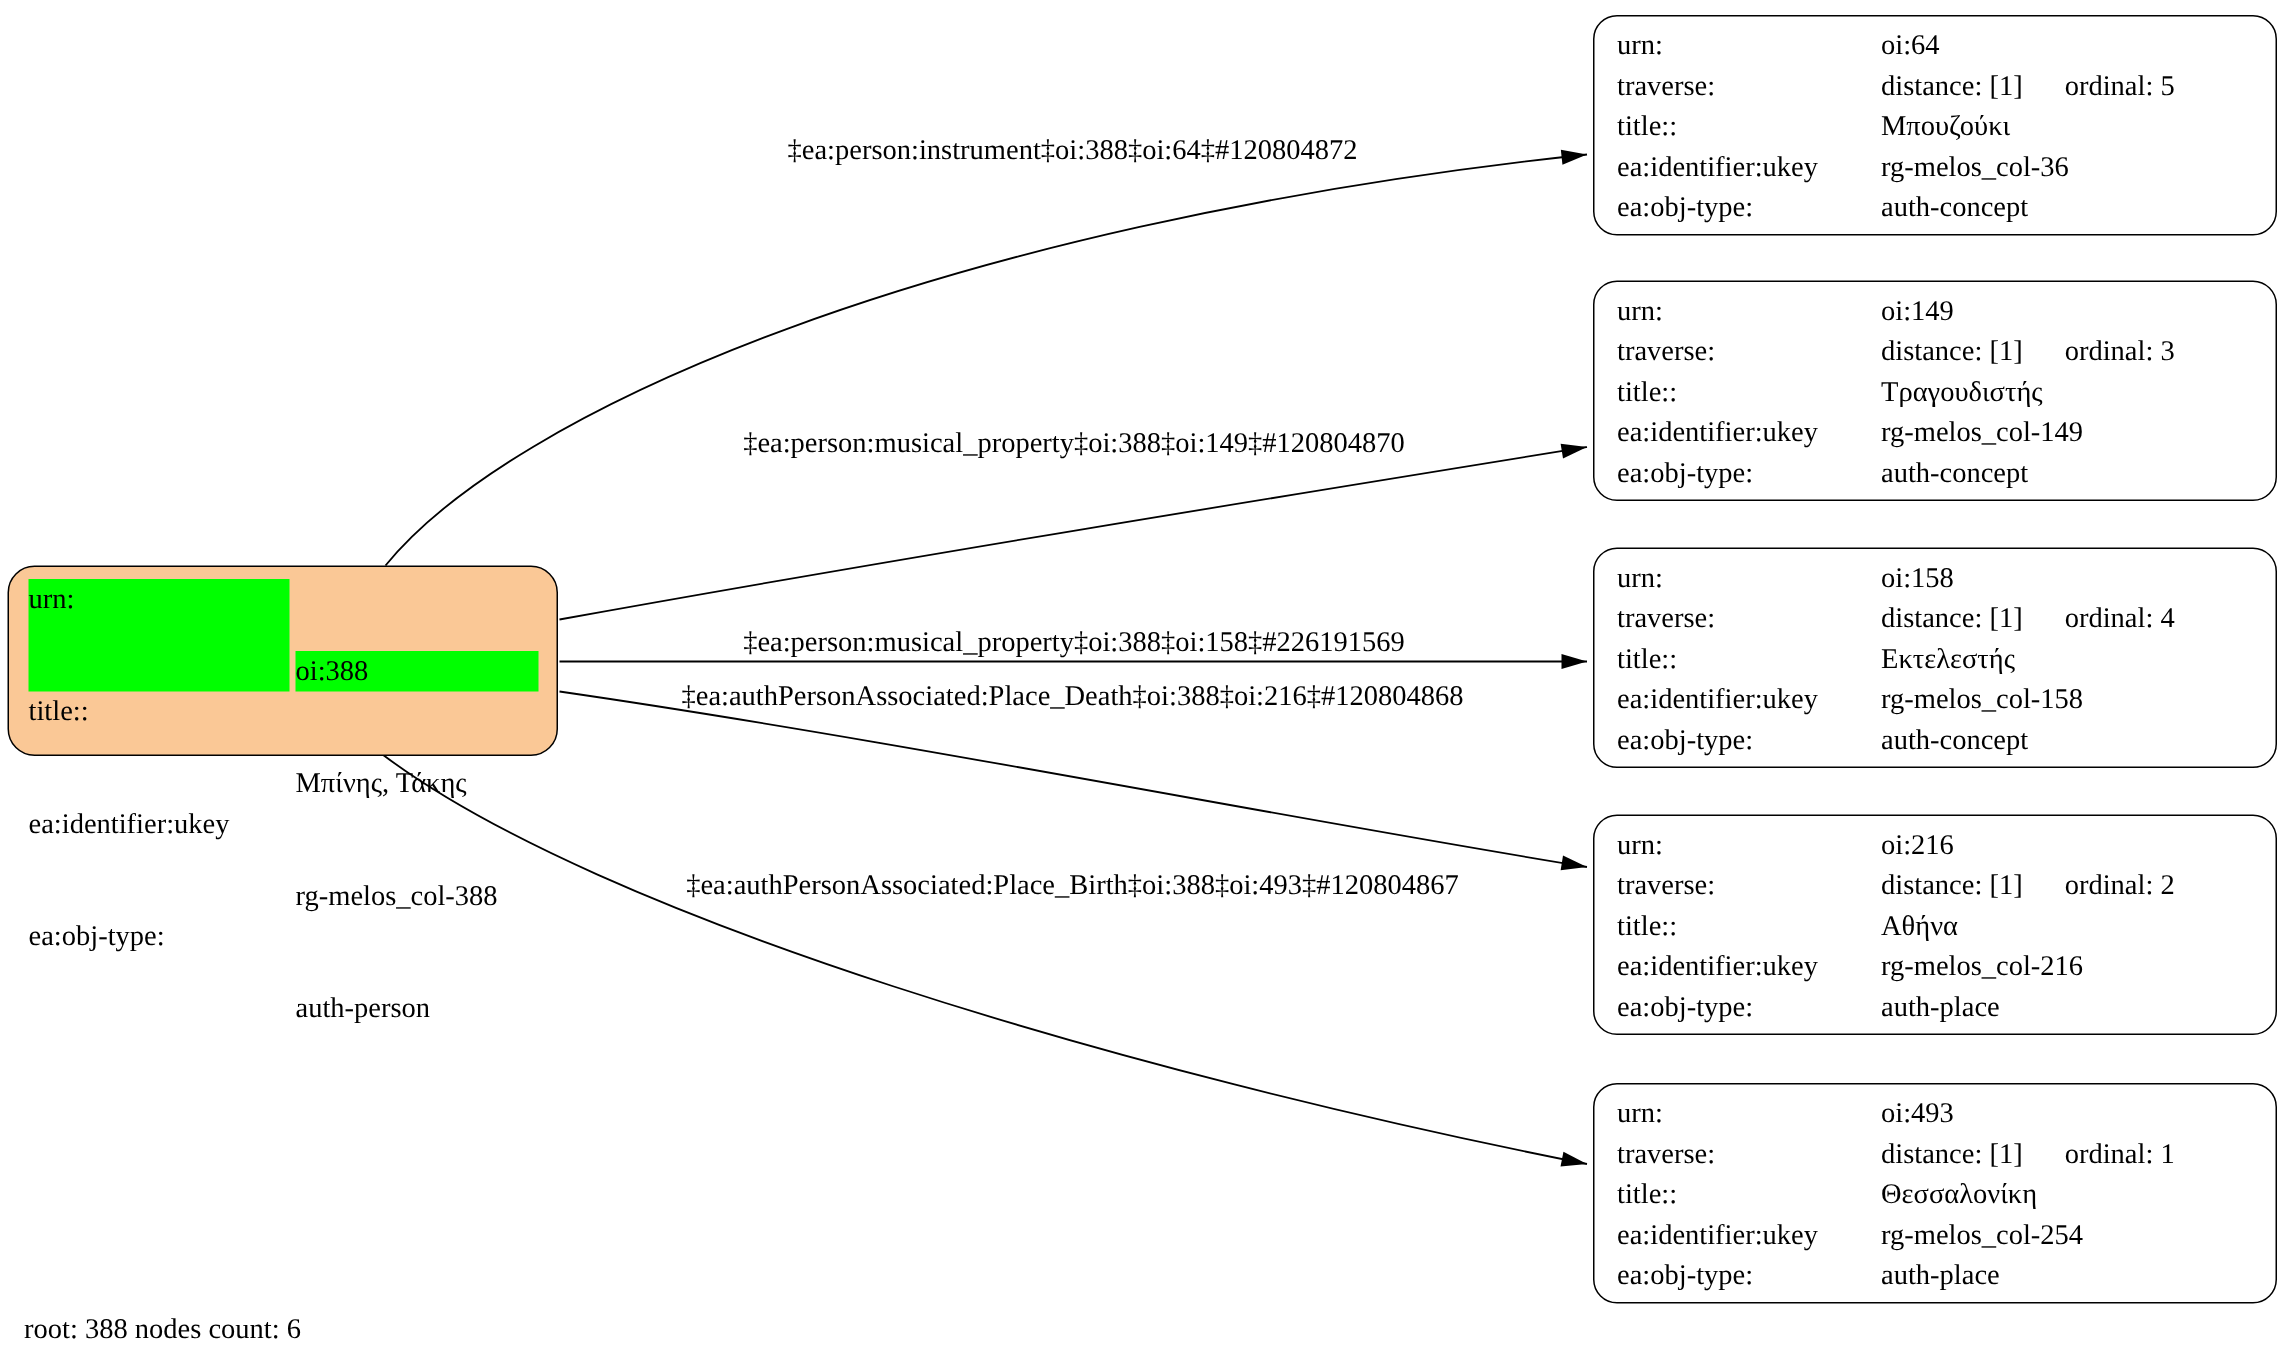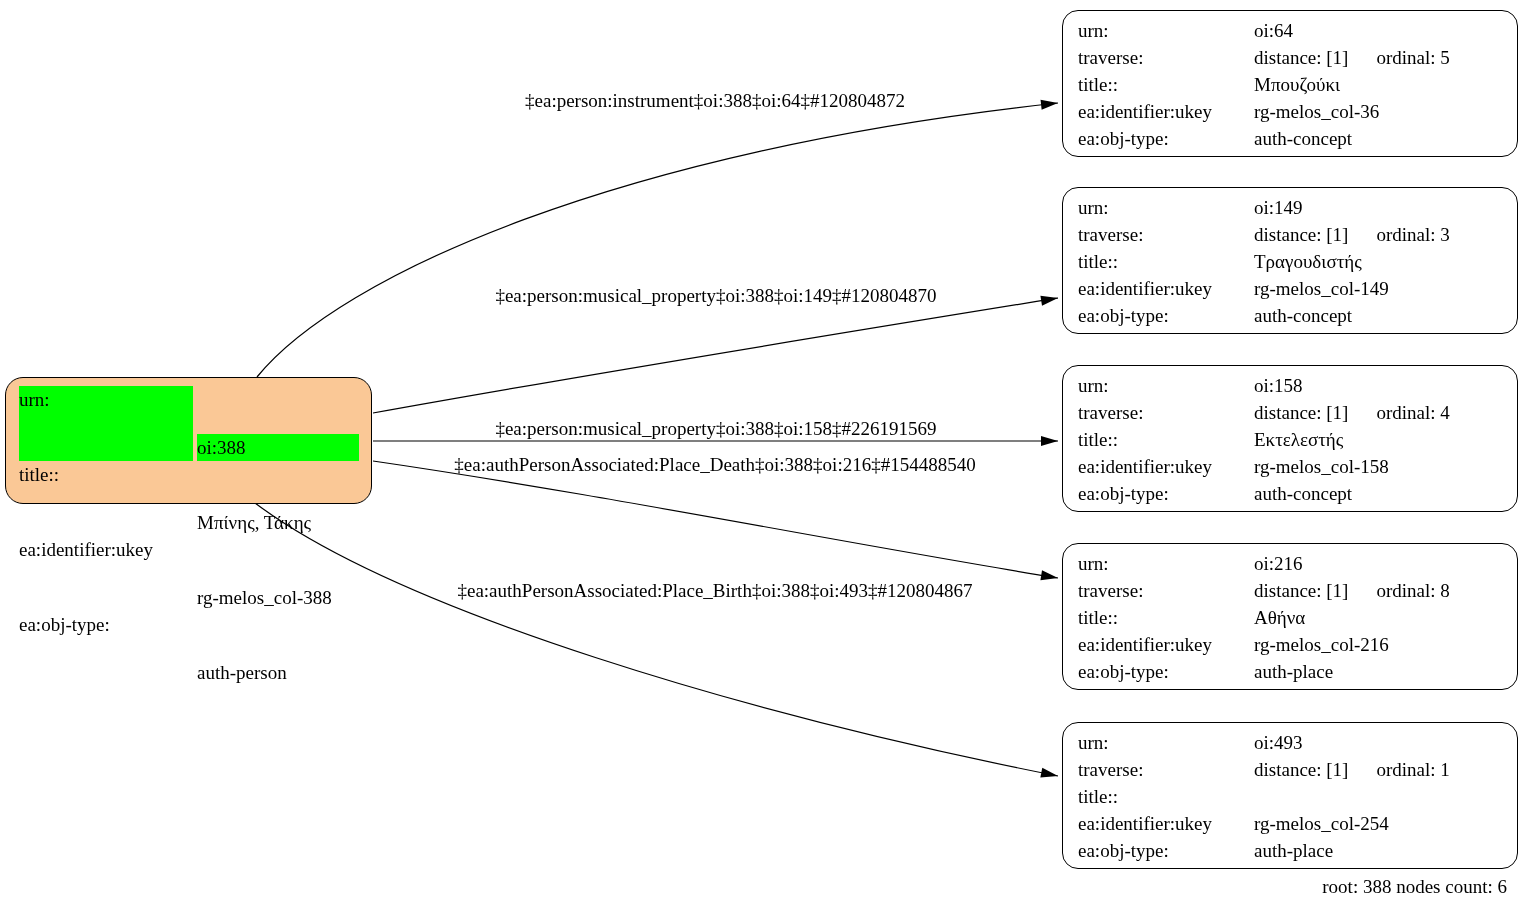--- a/index.html
+++ b/index.html
@@ -67,24 +67,24 @@
     border-radius: 18px;
     padding: 8px 12px 0 13px;
   }
   .rrow { display: flex; line-height: 27px; }
   .rlabel { width: 174px; flex: none; margin-right: 4px; }
   .rvalue { flex: 1; white-space: nowrap; margin-top: 48px; }
   .hl { background: var(--highlight); }
 
   .caption {
     position: absolute;
-    left: 4px;
+    left: 16px;
     width: 1503px;
     top: 876px;
-    text-align: right;
+    text-align: left;
     white-space: nowrap;
   }
 </style>
 </head>
 <body>
 
 <div class="canvas">
 
   <svg class="edge-layer" viewBox="0 0 1525 911">
     <defs>
@@ -95,21 +95,21 @@
     <path class="edge" d="M257,377 C340,275 620,150 1058,103" marker-end="url(#arrow)"></path>
     <path class="edge" d="M373,413 C600,372 860,330 1058,298" marker-end="url(#arrow)"></path>
     <path class="edge" d="M373,441 L1058,441" marker-end="url(#arrow)"></path>
     <path class="edge" d="M373,461 C600,494 860,546 1058,578" marker-end="url(#arrow)"></path>
     <path class="edge" d="M255,503 C400,612 750,715 1058,776" marker-end="url(#arrow)"></path>
   </svg>
 
   <div class="edge-label" style="left:715px; top:101px">‡ea:person:instrument‡oi:388‡oi:64‡#120804872</div>
   <div class="edge-label" style="left:716px; top:296px">‡ea:person:musical_property‡oi:388‡oi:149‡#120804870</div>
   <div class="edge-label" style="left:716px; top:429px">‡ea:person:musical_property‡oi:388‡oi:158‡#226191569</div>
-  <div class="edge-label" style="left:715px; top:465px">‡ea:authPersonAssociated:Place_Death‡oi:388‡oi:216‡#154488540</div>
+  <div class="edge-label" style="left:715px; top:465px">‡ea:authPersonAssociated:Place_Death‡oi:388‡oi:216‡#120804868</div>
   <div class="edge-label" style="left:715px; top:591px">‡ea:authPersonAssociated:Place_Birth‡oi:388‡oi:493‡#120804867</div>
 
   <div class="root-node">
     <div class="rrow">
       <span class="rlabel hl">urn:</span>
       <span class="rvalue hl">oi:388</span>
     </div>
     <div class="rrow">
       <span class="rlabel">title::</span>
       <span class="rvalue">Μπίνης, Τάκης</span>
@@ -193,21 +193,21 @@
     </div>
   </div>
 
   <div class="node" style="top:543px">
     <div class="nrow">
       <span class="nlabel">urn:</span>
       <span class="nvalue">oi:216</span>
     </div>
     <div class="nrow">
       <span class="nlabel">traverse:</span>
-      <span class="nvalue"><span>distance: [1]</span><span class="ordinal">ordinal: 8</span></span>
+      <span class="nvalue"><span>distance: [1]</span><span class="ordinal">ordinal: 2</span></span>
     </div>
     <div class="nrow">
       <span class="nlabel">title::</span>
       <span class="nvalue">Αθήνα</span>
     </div>
     <div class="nrow">
       <span class="nlabel">ea:identifier:ukey</span>
       <span class="nvalue">rg-melos_col-216</span>
     </div>
     <div class="nrow">
@@ -220,20 +220,21 @@
     <div class="nrow">
       <span class="nlabel">urn:</span>
       <span class="nvalue">oi:493</span>
     </div>
     <div class="nrow">
       <span class="nlabel">traverse:</span>
       <span class="nvalue"><span>distance: [1]</span><span class="ordinal">ordinal: 1</span></span>
     </div>
     <div class="nrow">
       <span class="nlabel">title::</span>
+      <span class="nvalue">Θεσσαλονίκη</span>
     </div>
     <div class="nrow">
       <span class="nlabel">ea:identifier:ukey</span>
       <span class="nvalue">rg-melos_col-254</span>
     </div>
     <div class="nrow">
       <span class="nlabel">ea:obj-type:</span>
       <span class="nvalue">auth-place</span>
     </div>
   </div>

